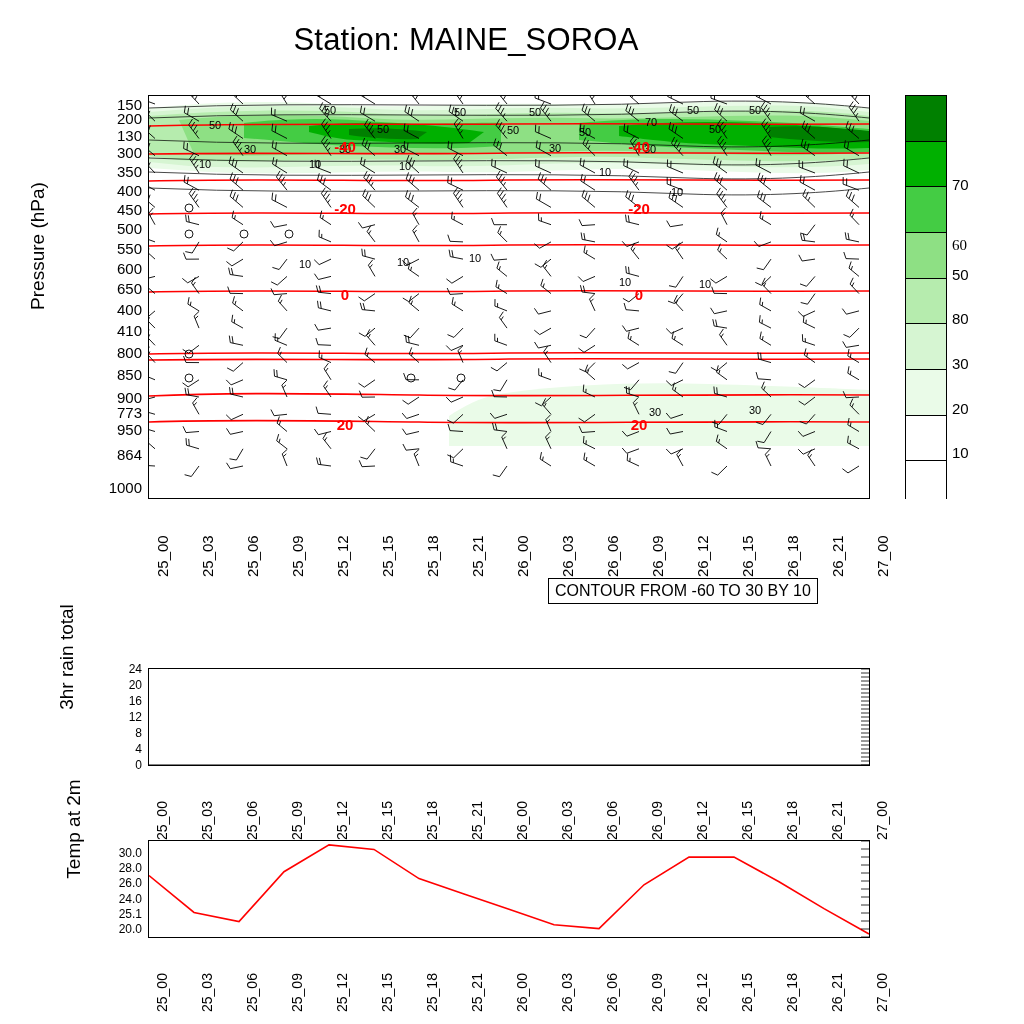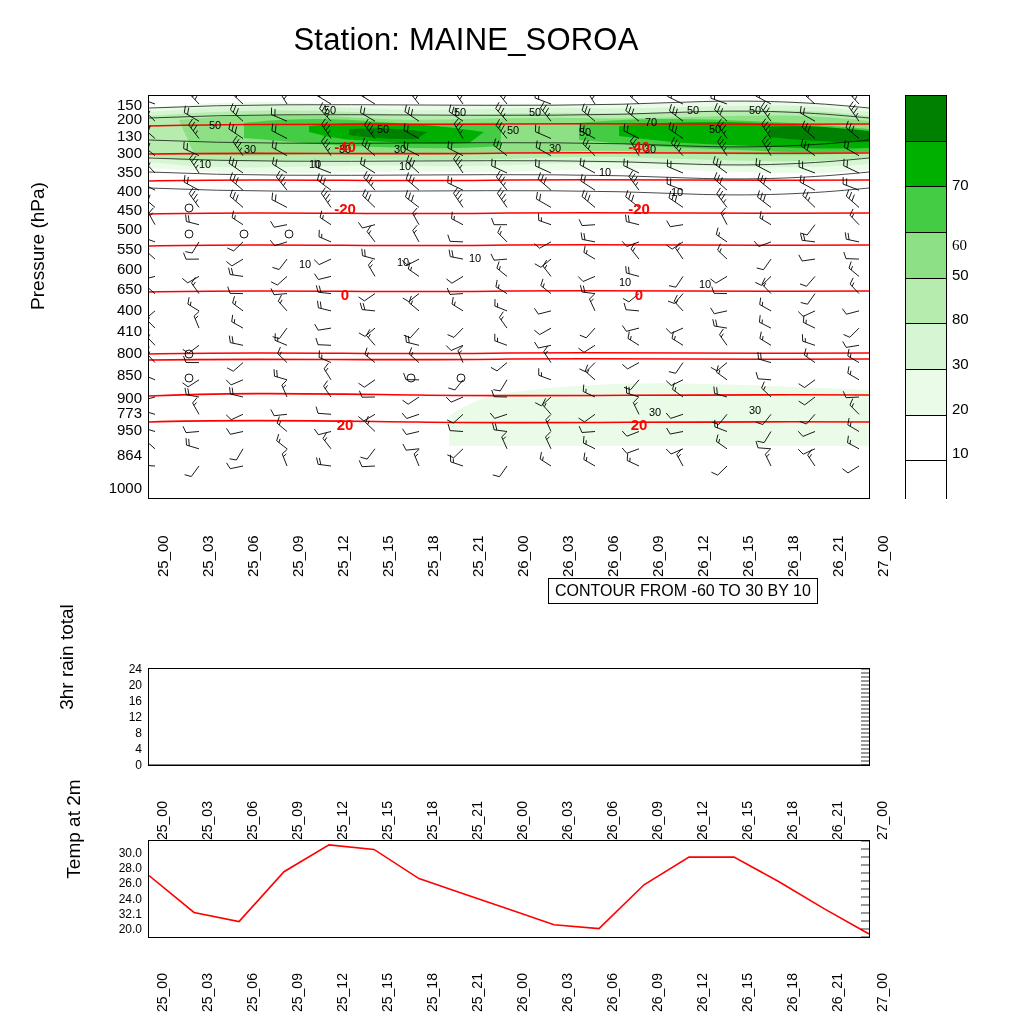--- a/index.html
+++ b/index.html
@@ -1462,21 +1462,21 @@
     <div class="xtick" style="font-size: 14px; left: 545.88px; top: 68px;">26_12</div>
     <div class="xtick" style="font-size: 14px; left: 590.88px; top: 68px;">26_15</div>
     <div class="xtick" style="font-size: 14px; left: 635.88px; top: 68px;">26_18</div>
     <div class="xtick" style="font-size: 14px; left: 680.88px; top: 68px;">26_21</div>
     <div class="xtick" style="font-size: 14px; left: 725.88px; top: 68px;">27_00</div>
   </div>
 
 <div class="abs" id="yLabelTemp">Temp at 2m</div>
 <div id="yTicksTemp">
     <div class="ytick-s" style="top: 89.32px;">20.0</div>
-    <div class="ytick-s" style="top: 73.96px;">32.1</div>
+    <div class="ytick-s" style="top: 73.96px;">25.1</div>
     <div class="ytick-s" style="top: 58.6px;">24.0</div>
     <div class="ytick-s" style="top: 43.24px;">26.0</div>
     <div class="ytick-s" style="top: 27.88px;">28.0</div>
     <div class="ytick-s" style="top: 12.52px;">30.0</div>
   </div>
 <div class="abs" id="tempPanel">
   <svg id="tempPlot" viewBox="0 0 720 96" preserveAspectRatio="none">
     <polyline id="tempSeries" fill="none" stroke="#ff0000" stroke-width="1.6" points="0,34.56 45,71.424 90,80.64 135,30.72 180,3.8400000000000034 225,8.448000000000008 270,37.63199999999999 315,52.99199999999999 360,68.35199999999999 405,83.71199999999999 450,87.55199999999999 495,43.775999999999996 540,16.128000000000014 585,16.128000000000014 630,40.70400000000001 675,67.584 720,92.92800000000001"></polyline>
   <line x1="712" x2="720" y1="0" y2="0" stroke="#000" stroke-width="0.8"></line>
       <line x1="712" x2="720" y1="8" y2="8" stroke="#000" stroke-width="0.8"></line>

